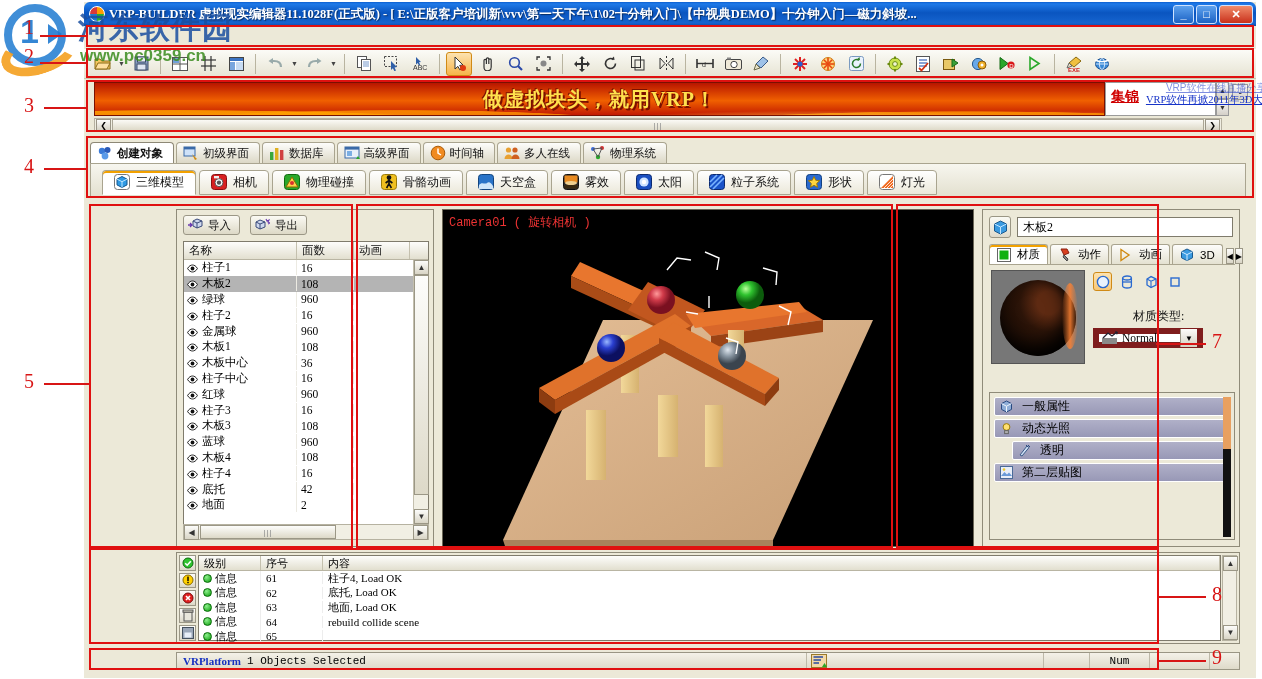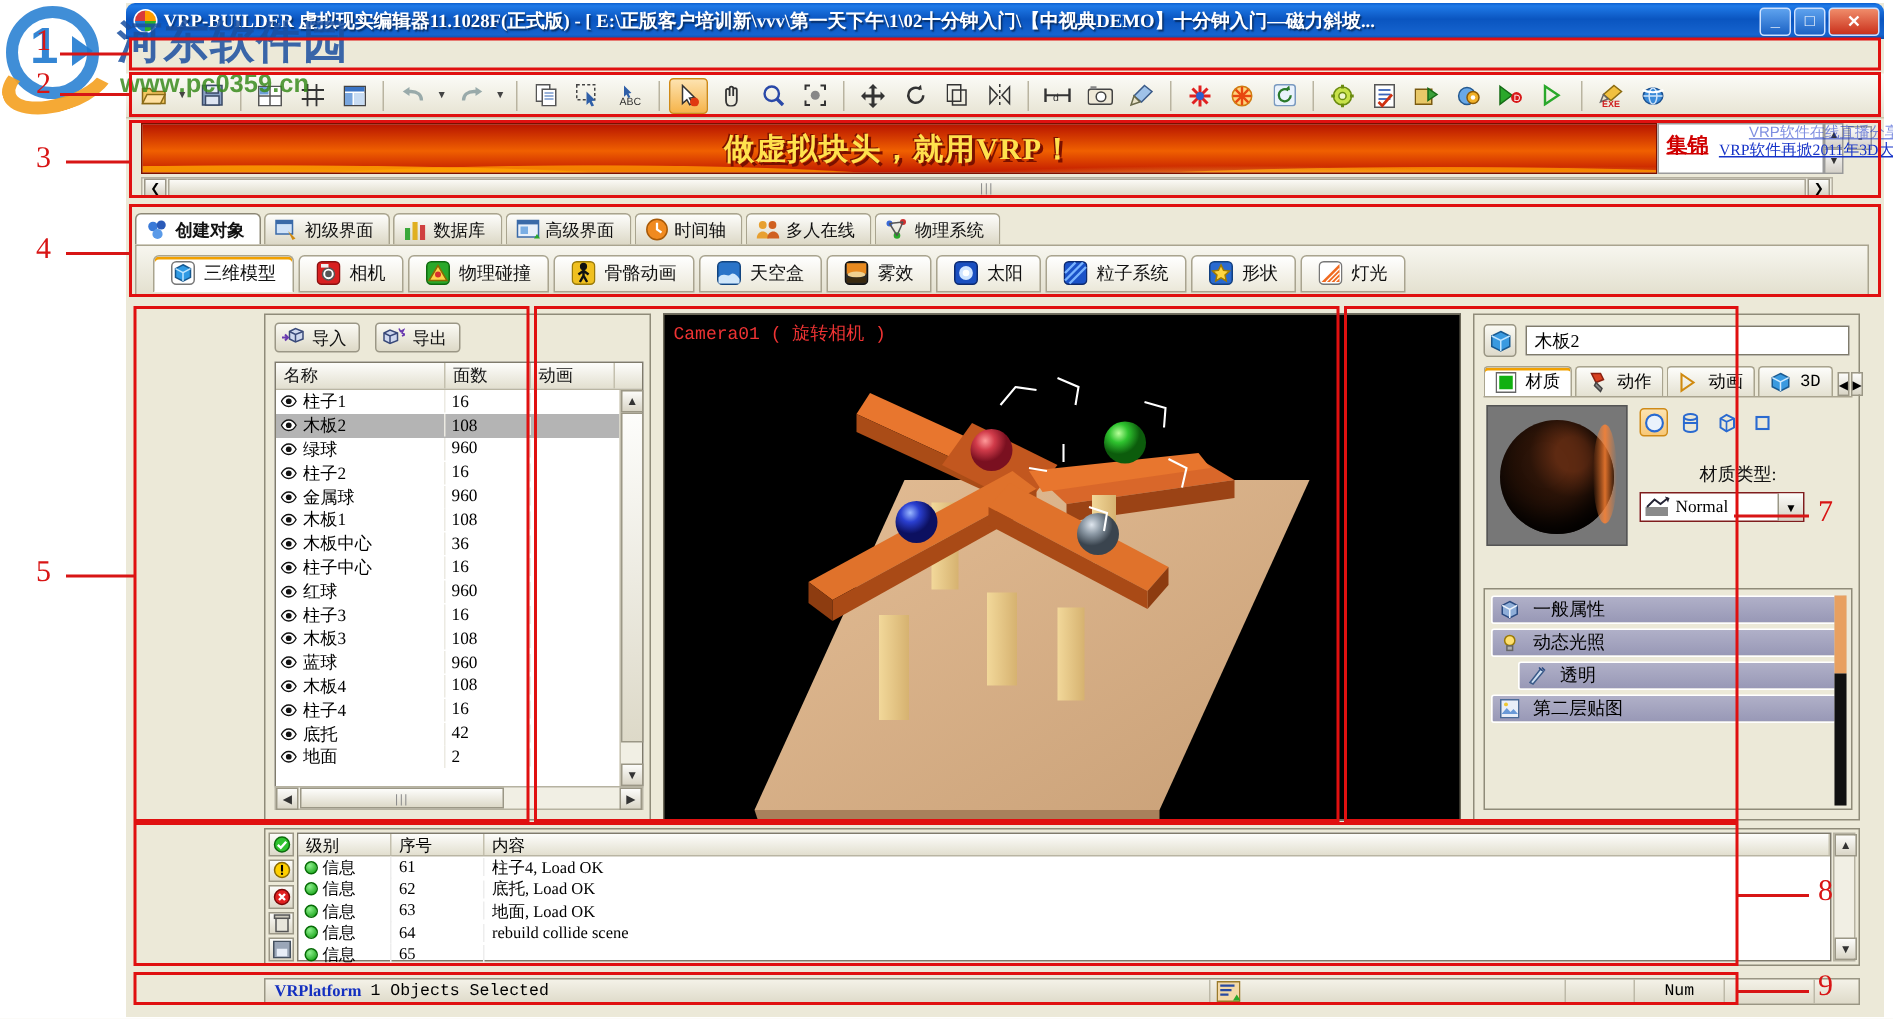--- a/index.html
+++ b/index.html
@@ -174,37 +174,37 @@
   .objname-ic { width:22px;height:22px; border:1px solid #9a9684; border-radius:3px;
      background:linear-gradient(180deg,#fafaf4,#dedacb); display:flex;align-items:center;justify-content:center;}
   .objname-in { width:216px; height:20px; background:#fff; border:1px solid #7f7b6c;
      font-size:12px; padding:1px 5px; color:#000; font-family:"Liberation Serif", serif;
      display:flex; align-items:center;}
   .ptabs { position:absolute; left:6px; top:34px; width:246px; height:21px; display:flex; align-items:flex-end;
      border-bottom:1px solid #a9a48f;}
   .ptab { height:20px; display:flex;align-items:center;gap:4px; padding:0 7px;
      background:linear-gradient(180deg,#fdfdfb,#e4e1d1); border:1px solid #a9a48f; border-bottom:none;
      border-top-left-radius:3px;border-top-right-radius:3px; font-size:11.5px; margin-right:2px;
-     font-family:Liberation Mono, monospace; white-space:nowrap;}
+     font-family:Liberation Sans, sans-serif; white-space:nowrap;}
   .ptab.sel { background:#fff; box-shadow: inset 0 2px 0 #f2a100; }
   .pnav { width:14px;height:16px; background:linear-gradient(180deg,#fcfcfa,#d9d5c6); border:1px solid #9b9786;
      font-size:8px; display:flex;align-items:center;justify-content:center; margin-left:1px;}
   .matprev { position:absolute; left:8px; top:60px; width:94px; height:94px; background:#777; border:1px solid #555;}
   .matball { position:absolute; left:8px; top:9px; width:76px;height:76px; border-radius:50%;
      background: radial-gradient(circle at 64% 30%, #5e2a12 0 16%, #2c1408 40%, #120803 78%);
      box-shadow: inset -8px -8px 18px #000; }
   .matstripe { position:absolute; right:6px; top:12px; width:16px; height:66px; border-radius:50%;
      background:linear-gradient(90deg, rgba(255,120,40,.0), rgba(255,130,50,.85), rgba(255,120,40,.0));}
   .shapebtns { position:absolute; left:110px; top:62px; display:flex; gap:5px; }
   .shbtn { width:19px;height:19px; border:1px solid transparent; border-radius:3px;
      display:flex;align-items:center;justify-content:center; }
   .shbtn.sel { background:linear-gradient(180deg,#fde3b0,#f8c878); border-color:#d08a16;}
   .mtlabel { position:absolute; left:150px; top:98px; font-size:12px; color:#111; font-family:"Liberation Serif", serif;}
   .mtsel { position:absolute; left:110px; top:118px; width:110px;height:20px; background:#fff;
-     border:1px solid #7f1d1d; display:flex; align-items:center; font-size:11.5px; gap:3px; padding-left:2px;
+     border:6px solid #7f1d1d; display:flex; align-items:center; font-size:11.5px; gap:3px; padding-left:2px;
      font-family:"Liberation Serif", serif;}
   .mtsel .arrowbox { margin-left:auto; width:17px;height:18px; background:linear-gradient(180deg,#fcfcfa,#d5d1c2);
      border-left:1px solid #9b9786; display:flex;align-items:center;justify-content:center;font-size:8px;}
   .rollup { position:absolute; left:6px; top:182px; width:246px; height:148px; background:#ece9d8;
      border:1px solid #8f8b79; padding:4px 4px 4px 4px; }
   .rollrow { height:19px; margin-bottom:3px; display:flex; align-items:center; gap:6px;
      background:linear-gradient(180deg,#b0b0c8,#9898b6); border:1px solid #fff; border-radius:2px;
      font-size:12px; color:#000; padding-left:5px; font-family:"Liberation Serif", serif;}
   .rollrow.indent { margin-left:18px; width:calc(100% - 18px); }
   .rollsb { position:absolute; right:3px; top:4px; width:8px; height:140px; background:#d7d3c4; }

